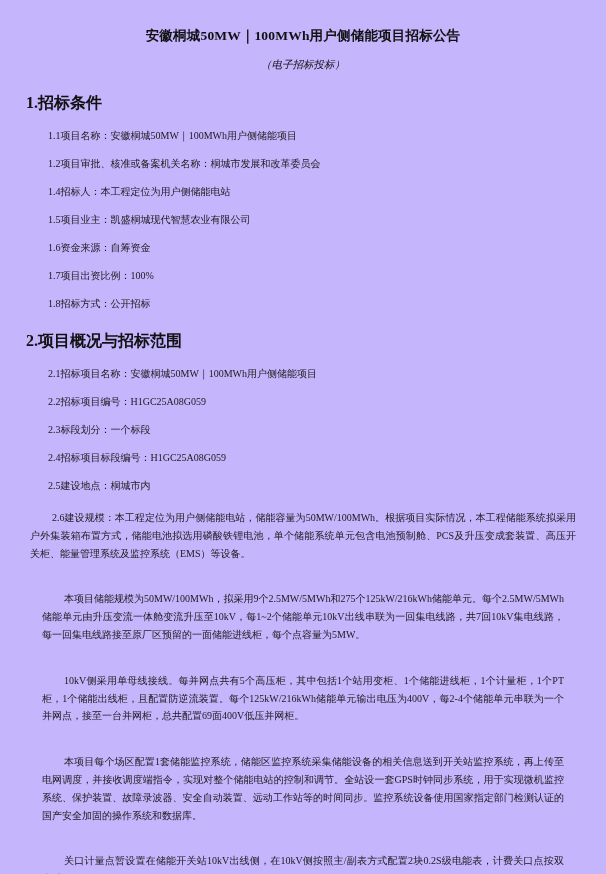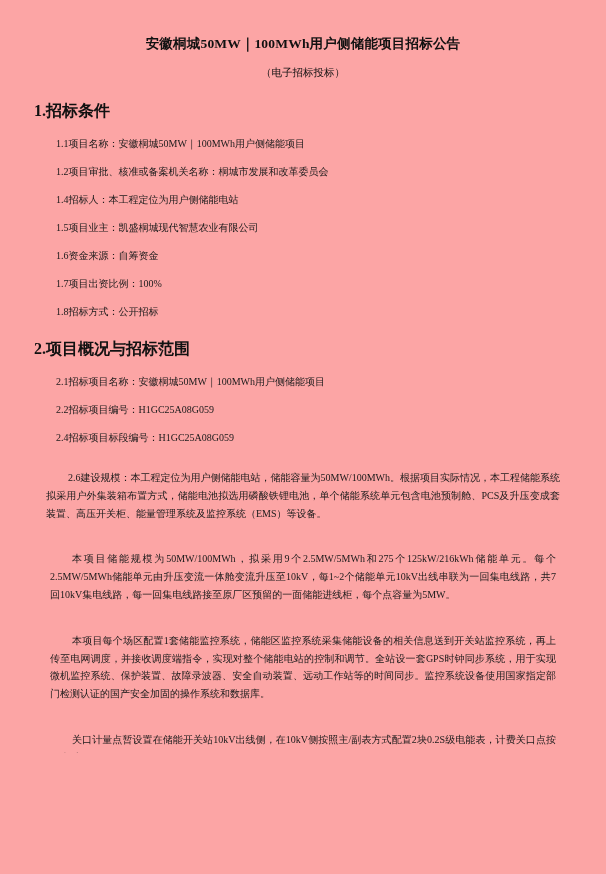--- a/index.html
+++ b/index.html
@@ -9,24 +9,24 @@
     background: #ffffff;
   }
   body {
     font-family: "Liberation Serif", "DejaVu Serif", serif;
     color: #000000;
   }
   .page {
     position: relative;
     width: 606px;
     height: 874px;
-    background: #fca5a5;
+    background: #c4b5fd;
     overflow: hidden;
     box-sizing: border-box;
-    padding: 16px;
+    padding: 8px;
   }
   .content {
     padding: 0 18px 0 18px;
   }
   .doc-title {
     text-align: center;
     font-weight: bold;
     font-size: 13.5px;
     letter-spacing: 0.2px;
     margin: 0;
@@ -34,20 +34,21 @@
     line-height: 1.5;
     color: #111111;
   }
   .doc-subtitle {
     text-align: center;
     font-size: 10.5px;
     margin: 0;
     padding-top: 11px;
     line-height: 1.5;
     color: #111111;
+    font-style: italic;
   }
   .section-heading {
     font-weight: bold;
     font-size: 16px;
     margin: 0;
     padding-top: 18px;
     padding-bottom: 0;
     line-height: 1.5;
     color: #111111;
   }
@@ -64,21 +65,21 @@
     margin: 16px;
     padding-top: 12px;
     text-indent: 22px;
     line-height: 1.78;
     text-align: justify;
     text-justify: inter-ideograph;
     color: #1a1a1a;
   }
   .para-clause {
     font-size: 10px;
-    margin: 12px;
+    margin: 4px;
     padding-top: 12px;
     text-indent: 22px;
     line-height: 1.78;
     text-align: justify;
     text-justify: inter-ideograph;
     color: #1a1a1a;
   }
   .cut {
     max-height: 22px;
     overflow: hidden;
@@ -101,21 +102,24 @@
     <p class="clause">1.4招标人：本工程定位为用户侧储能电站</p>
     <p class="clause">1.5项目业主：凯盛桐城现代智慧农业有限公司</p>
     <p class="clause">1.6资金来源：自筹资金</p>
     <p class="clause">1.7项目出资比例：100%</p>
     <p class="clause">1.8招标方式：公开招标</p>
 
     <h2 class="section-heading">2.项目概况与招标范围</h2>
 
     <p class="clause">2.1招标项目名称：安徽桐城50MW｜100MWh用户侧储能项目</p>
     <p class="clause">2.2招标项目编号：H1GC25A08G059</p>
+    <p class="clause">2.3标段划分：一个标段</p>
     <p class="clause">2.4招标项目标段编号：H1GC25A08G059</p>
+    <p class="clause">2.5建设地点：桐城市内</p>
 
     <p class="para-clause">2.6建设规模：本工程定位为用户侧储能电站，储能容量为50MW/100MWh。根据项目实际情况，本工程储能系统拟采用户外集装箱布置方式，储能电池拟选用磷酸铁锂电池，单个储能系统单元包含电池预制舱、PCS及升压变成套装置、高压开关柜、能量管理系统及监控系统（EMS）等设备。</p>
     <p class="para">本项目储能规模为50MW/100MWh，拟采用9个2.5MW/5MWh和275个125kW/216kWh储能单元。每个2.5MW/5MWh储能单元由升压变流一体舱变流升压至10kV，每1~2个储能单元10kV出线串联为一回集电线路，共7回10kV集电线路，每一回集电线路接至原厂区预留的一面储能进线柜，每个点容量为5MW。</p>
+    <p class="para">10kV侧采用单母线接线。每并网点共有5个高压柜，其中包括1个站用变柜、1个储能进线柜，1个计量柜，1个PT柜，1个储能出线柜，且配置防逆流装置。每个125kW/216kWh储能单元输出电压为400V，每2-4个储能单元串联为一个并网点，接至一台并网柜，总共配置69面400V低压并网柜。</p>
     <p class="para">本项目每个场区配置1套储能监控系统，储能区监控系统采集储能设备的相关信息送到开关站监控系统，再上传至电网调度，并接收调度端指令，实现对整个储能电站的控制和调节。全站设一套GPS时钟同步系统，用于实现微机监控系统、保护装置、故障录波器、安全自动装置、远动工作站等的时间同步。监控系统设备使用国家指定部门检测认证的国产安全加固的操作系统和数据库。</p>
     <p class="para cut">关口计量点暂设置在储能开关站10kV出线侧，在10kV侧按照主/副表方式配置2块0.2S级电能表，计费关口点按双表(主副</p>
 
   </div>
 </div>
 
 </body></html>

